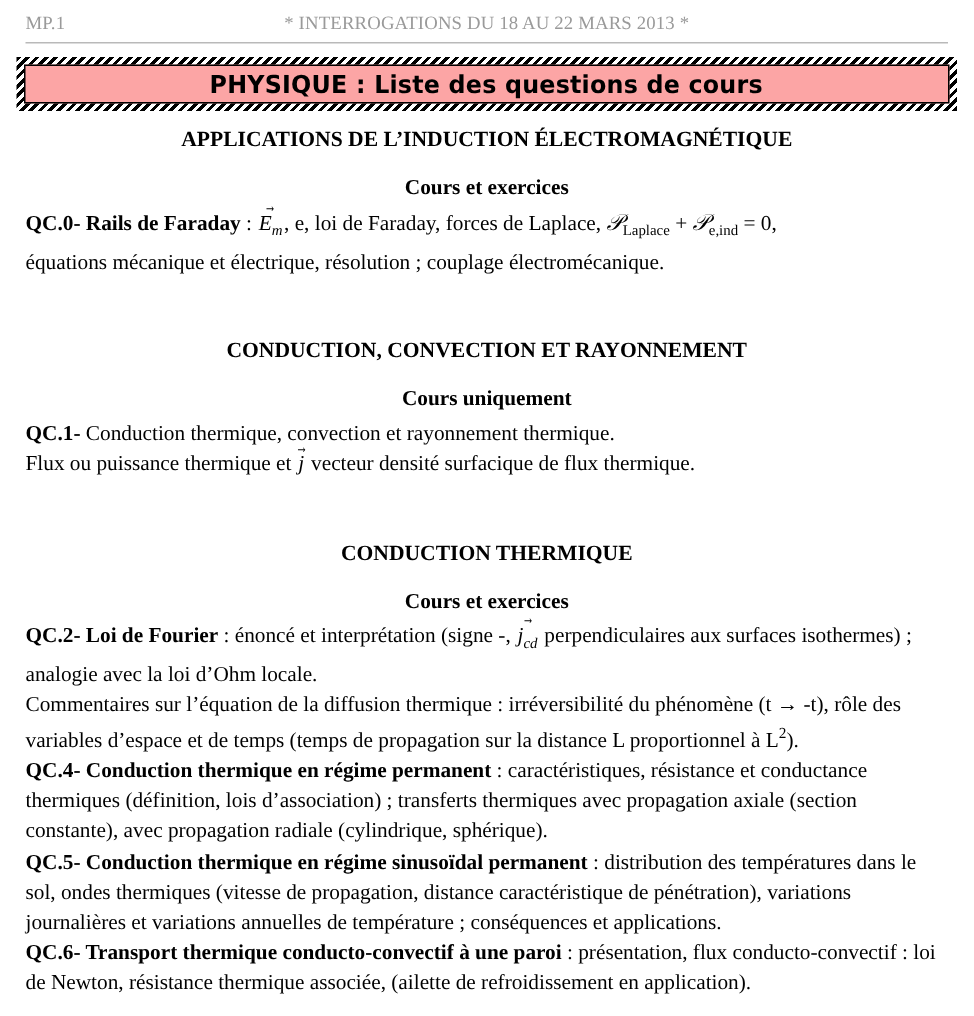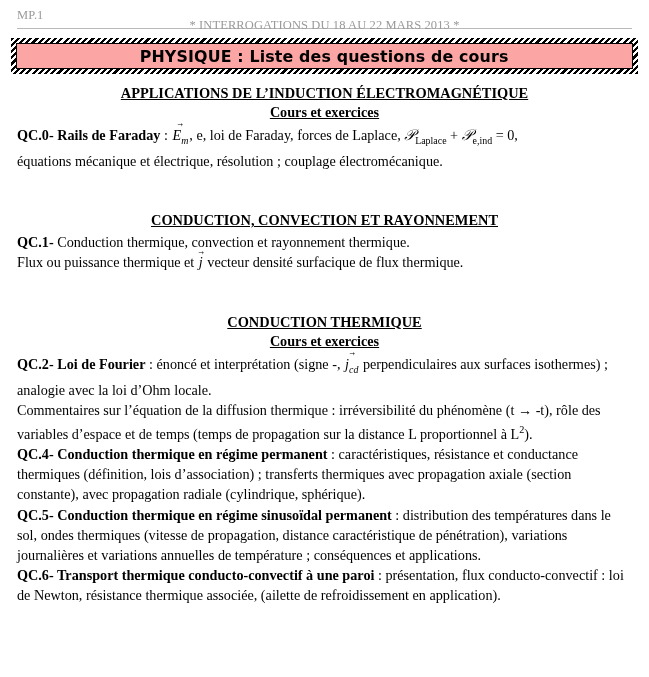--- a/index.html
+++ b/index.html
@@ -31,21 +31,21 @@
   .page-header .hdr-left {
     position: absolute;
     left: 0;
     top: 0;
     white-space: nowrap;
   }
   .page-header .hdr-center {
     position: absolute;
     left: 0;
     right: 0;
-    top: 10px;
+    top: 0;
     text-align: center;
     white-space: nowrap;
   }
 
   
   .title-box-wrap {
     position: absolute;
     top: 38px;
     left: 11px;
     right: 11px;
@@ -96,29 +96,27 @@
   }
 
   .sec-title {
     text-align: center;
     font-weight: bold;
     font-size: 14.4px;
     line-height: 18px;
     white-space: nowrap;
   }
   .sec-title span.u {
-    text-decoration: underline;
   }
   .sec-sub {
     text-align: center;
     font-weight: bold;
     font-size: 14.2px;
     line-height: 19px;
-    margin-top: 1px;
-    text-decoration: underline;
+    margin-top: 14px;
   }
 
   .para {
     margin: 0;
     text-align: left;
   }
   .para b { font-weight: bold; }
 
   .gap-lg { height: 40px; }
   .gap-xs { height: 3px; }
@@ -172,20 +170,21 @@
   <div class="sec-sub">Cours et exercices</div>
 
   <div class="gap-xs"></div>
 
   <p class="para"><b>QC.0- Rails de Faraday</b><span> : </span><span class="vec"><span>E</span><sub class="it">m</sub></span><span>, e, loi de Faraday, forces de Laplace, </span><span class="nb"><span class="scriptP">𝒫</span><sub class="rm">Laplace</sub></span><span> + </span><span class="nb"><span class="scriptP">𝒫</span><sub class="rm">e,ind</sub></span><span> = 0,</span></p>
   <p class="para">équations mécanique et électrique, résolution ; couplage électromécanique.</p>
 
   <div class="gap-lg"></div>
 
   <div class="sec-title"><span class="u">CONDUCTION, CONVECTION ET RAYONNEMENT</span></div>
+  <div class="sec-sub">Cours uniquement</div>
 
   <div class="gap-xs"></div>
 
   <p class="para"><b>QC.1-</b><span> Conduction thermique, convection et rayonnement thermique.</span></p>
   <p class="para"><span>Flux ou puissance thermique et </span><span class="vec"><span>j</span></span><span> vecteur densité surfacique de flux thermique.</span></p>
 
   <div class="gap-lg"></div>
 
   <div class="sec-title"><span class="u">CONDUCTION THERMIQUE</span></div>
   <div class="sec-sub">Cours et exercices</div>

